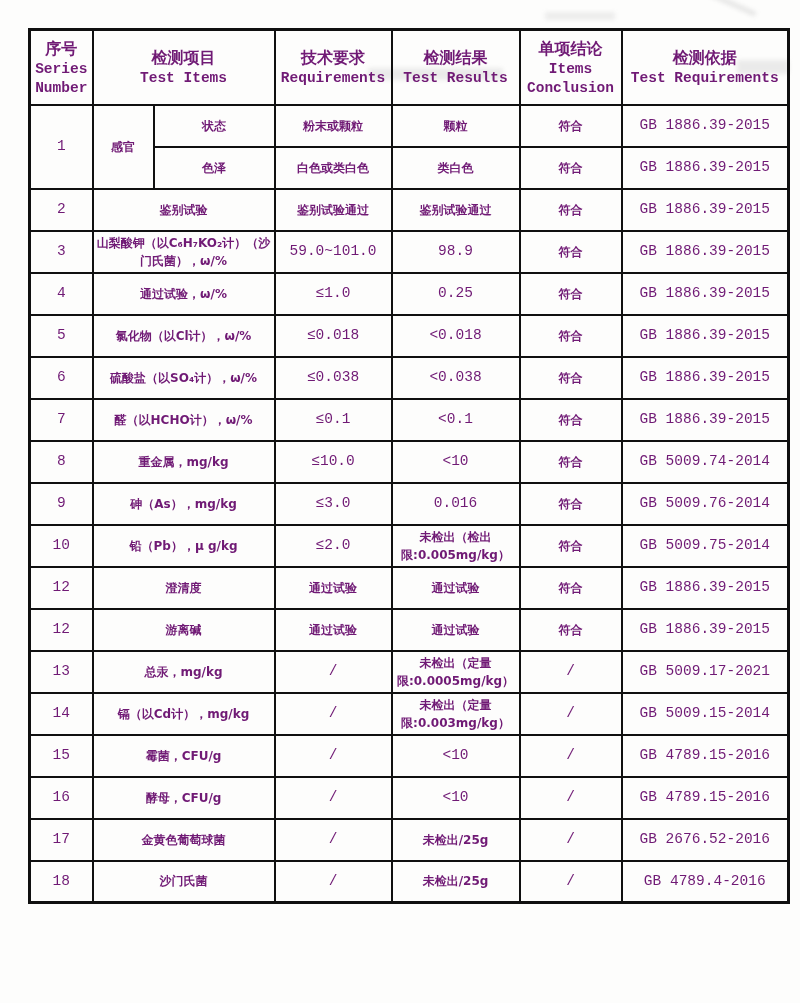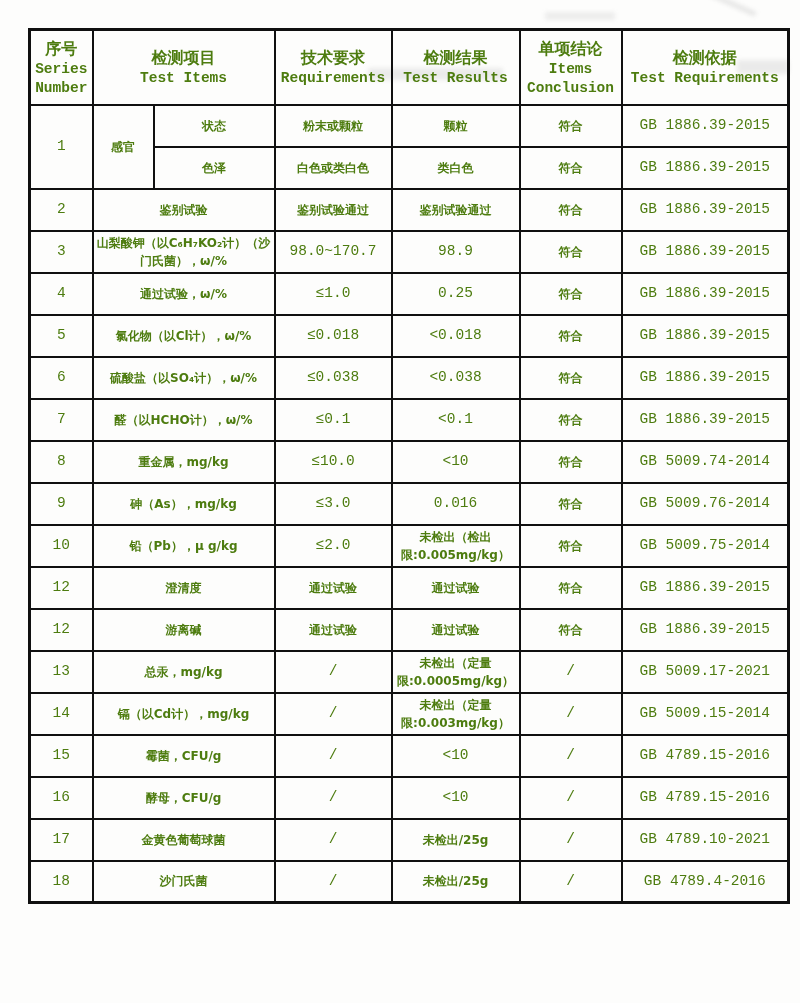--- a/index.html
+++ b/index.html
@@ -7,21 +7,21 @@
     padding: 0;
     background: #ffffff;
   }
   .page {
     position: relative;
     width: 800px;
     height: 1003px;
     background: #fdfdfc;
     overflow: hidden;
     font-family: "DejaVu Sans", sans-serif;
-    color: #4d7c0f;
+    color: #701a75;
   }
   
   .artifact {
     position: absolute;
     background: #c9c9c9;
     opacity: 0.45;
     filter: blur(2px);
     pointer-events: none;
   }
   .artifact.a1 { left: 700px; top: 0px; width: 58px; height: 5px; transform: rotate(24deg); }
@@ -140,21 +140,21 @@
           <td class="latin">2</td>
           <td class="zh" colspan="2">鉴别试验</td>
           <td class="zh">鉴别试验通过</td>
           <td class="zh">鉴别试验通过</td>
           <td class="zh">符合</td>
           <td class="latin">GB 1886.39-2015</td>
         </tr>
         <tr>
           <td class="latin">3</td>
           <td class="zh" colspan="2">山梨酸钾（以C₆H₇KO₂计）（沙门氏菌），ω/%</td>
-          <td class="latin">98.0~170.7</td>
+          <td class="latin">59.0~101.0</td>
           <td class="latin">98.9</td>
           <td class="zh">符合</td>
           <td class="latin">GB 1886.39-2015</td>
         </tr>
         <tr>
           <td class="latin">4</td>
           <td class="zh" colspan="2">通过试验，ω/%</td>
           <td class="latin">≤1.0</td>
           <td class="latin">0.25</td>
           <td class="zh">符合</td>
@@ -255,21 +255,21 @@
           <td class="latin">&lt;10</td>
           <td class="latin">/</td>
           <td class="latin">GB 4789.15-2016</td>
         </tr>
         <tr>
           <td class="latin">17</td>
           <td class="zh" colspan="2">金黄色葡萄球菌</td>
           <td class="latin">/</td>
           <td class="zh">未检出/25g</td>
           <td class="latin">/</td>
-          <td class="latin">GB 4789.10-2021</td>
+          <td class="latin">GB 2676.52-2016</td>
         </tr>
         <tr>
           <td class="latin">18</td>
           <td class="zh" colspan="2">沙门氏菌</td>
           <td class="latin">/</td>
           <td class="zh">未检出/25g</td>
           <td class="latin">/</td>
           <td class="latin">GB 4789.4-2016</td>
         </tr>
       </tbody>

